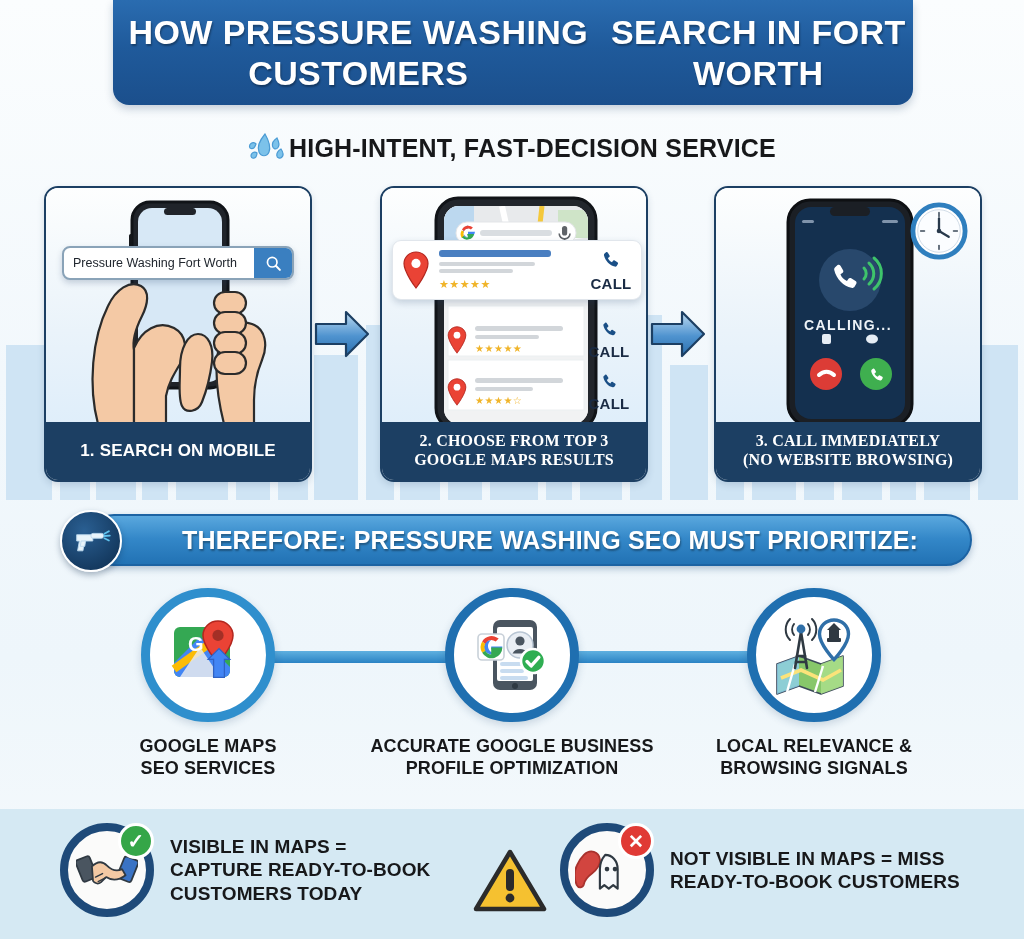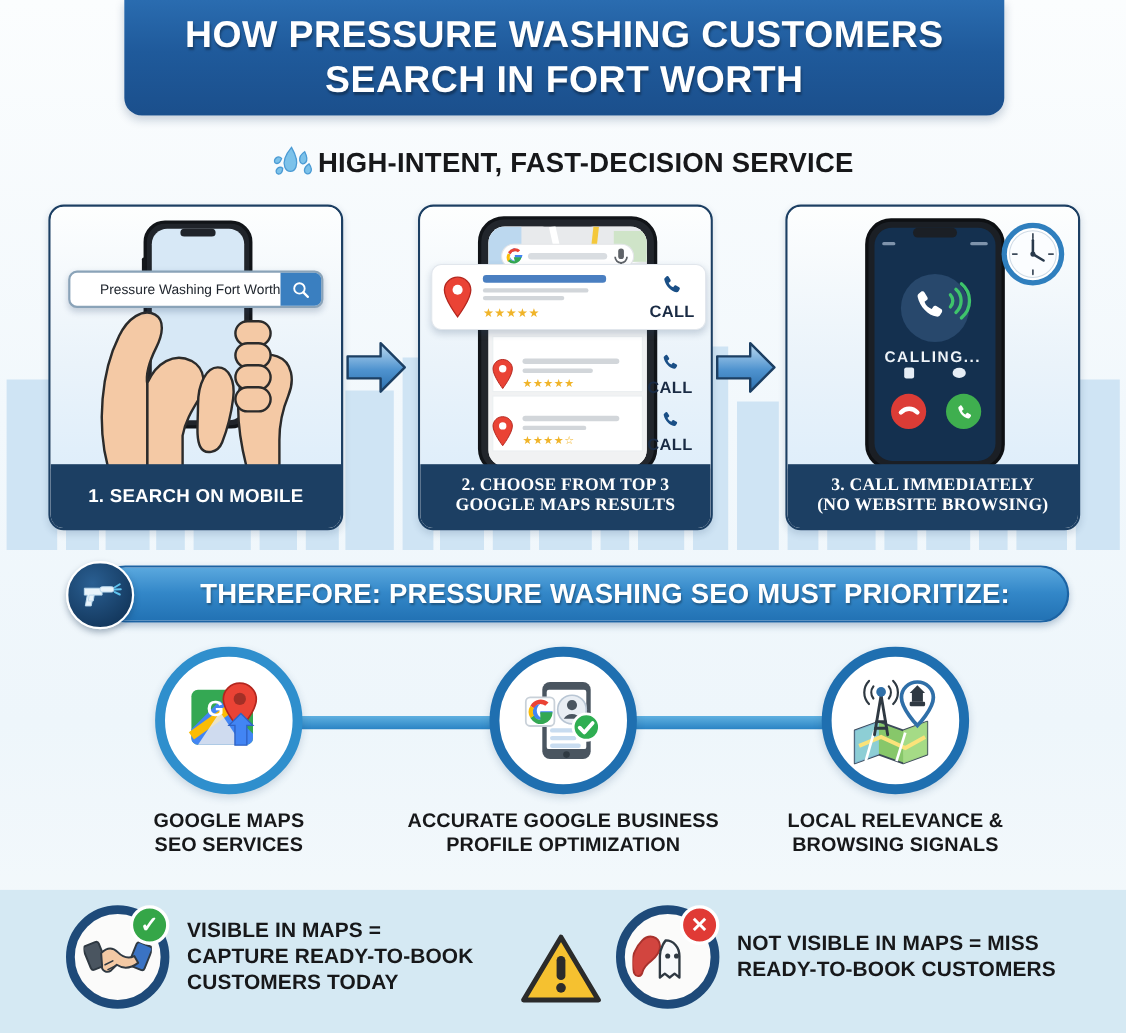--- a/index.html
+++ b/index.html
@@ -16,21 +16,21 @@
   .skyline { position: absolute; left: 0; top: 160px; width: 1024px; height: 340px; z-index: 0; }
   .bg-wash { position:absolute; left:0; top:0; width:1024px; height:939px;
              background: linear-gradient(180deg,#fbfdfe 0%,#f2f8fc 40%,#eef6fb 70%,#f6fafc 100%); z-index:0; }
 
   
   .title-bar {
     position: absolute; left: 113px; top: 0px; width: 800px; height: 105px;
     background: linear-gradient(180deg,#2a6cb0 0%,#1f5a9b 45%,#1b4f8c 100%);
     border-radius: 0 0 16px 16px;
     box-shadow: 0 4px 9px rgba(20,50,90,.22);
-    display: flex; flex-direction: column; align-items: center; justify-content: center;
+    display: flex; flex-direction: row; align-items: center; justify-content: center;
     z-index: 3;
   }
   .title-line {
     color: #ffffff; font-weight: 800; font-size: 34px; letter-spacing: .4px;
     line-height: 1.18; text-align: center; text-shadow: 1px 2px 2px rgba(0,0,0,.33);
   }
 
   .subtitle-row {
     position: absolute; left: 0; top: 124px; width: 1024px; height: 48px;
     display: flex; align-items: center; justify-content: center; gap: 1px; z-index: 3;
@@ -126,21 +126,21 @@
   .out-badge.no  { background: #e03a35; font-size: 19px; }
   .out-text { font-weight: 800; font-size: 19px; line-height: 1.22; color: #17181a; letter-spacing: .1px; }
   .warn-tri { position: absolute; left: 472px; top: 38px; width: 76px; height: 68px; }
 
   .search-pill {
     position: absolute; left: 16px; top: 58px; width: 232px; height: 34px;
     background: #fff; border: 2px solid #8aa3b8; border-radius: 8px;
     display: flex; align-items: center; z-index: 6;
     box-shadow: 0 3px 6px rgba(30,60,100,.22);
   }
-  .search-pill .q { flex: 1; padding-left: 27px; font-size: 12.5px; color: #20262e; white-space: nowrap; }
+  .search-pill .q { flex: 1; padding-left: 9px; font-size: 12.5px; color: #20262e; white-space: nowrap; }
   .search-pill .sbtn { width: 38px; height: 100%; background: #3a7fc0; border-radius: 0 6px 6px 0;
                        display:flex; align-items:center; justify-content:center; }
 
   .maps-card {
     position: absolute; background: #fff; border-radius: 9px;
     box-shadow: 0 3px 7px rgba(30,60,100,.2); border: 1px solid #e1e6ec;
     display: flex; align-items: center;
   }
   .skel { background: #d2d6da; border-radius: 3px; }
   .stars { color: #f0b429; font-size: 11px; letter-spacing: .5px; }

